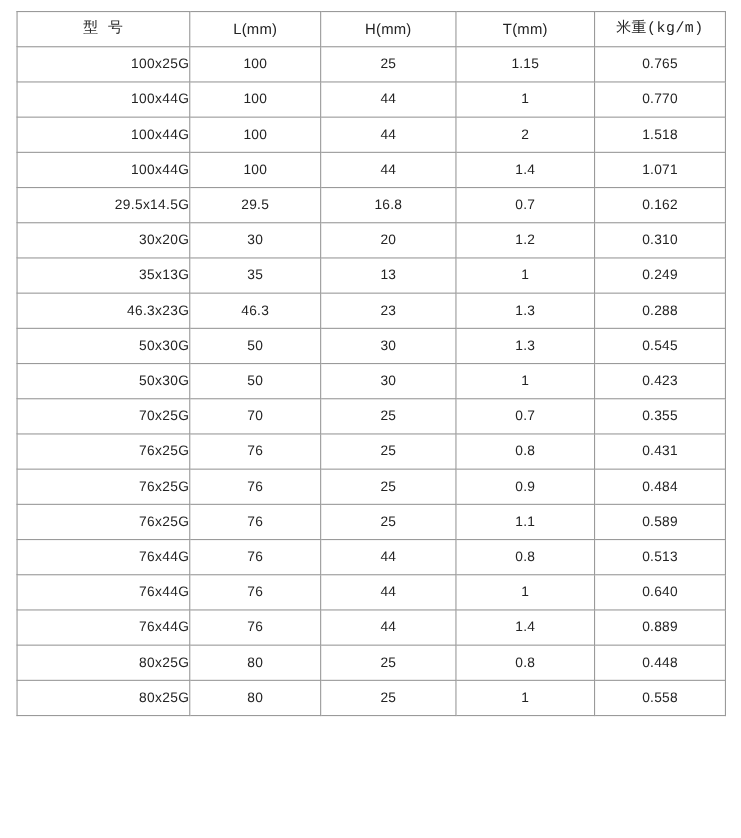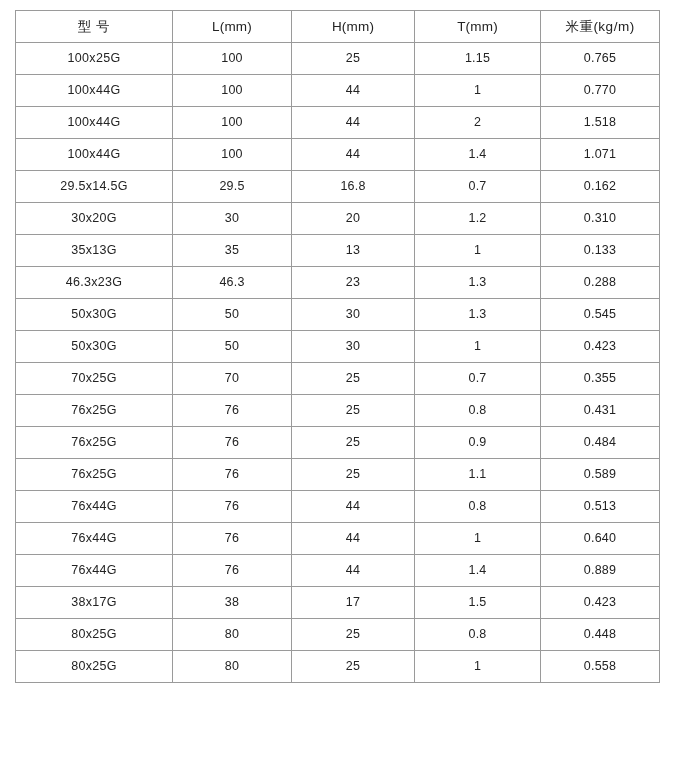--- a/index.html
+++ b/index.html
@@ -48,29 +48,30 @@
     color: #232323;
     white-space: nowrap;
   }
   .spec-table thead th {
     height: 31px;
     line-height: 31px;
     font-size: 13.5px;
     letter-spacing: 0.2px;
   }
   .spec-table thead th.cn {
-    font-family: Liberation Sans, sans-serif;
+    font-family: Liberation Mono, monospace;
     letter-spacing: 0.5px;
   }
   .spec-table tbody td {
     font-size: 12.5px;
     letter-spacing: 0.2px;
   }
   .spec-table tbody td.model {
     letter-spacing: 0.3px;
+    text-align: right;
   }
 </style>
 </head>
 <body>
 
 <div class="page">
   <table class="spec-table">
     <colgroup>
       <col class="c0">
         <col class="c1">
@@ -128,21 +129,21 @@
           <td>30</td>
           <td>20</td>
           <td>1.2</td>
           <td>0.310</td>
         </tr>
         <tr>
           <td class="model">35x13G</td>
           <td>35</td>
           <td>13</td>
           <td>1</td>
-          <td>0.133</td>
+          <td>0.249</td>
         </tr>
         <tr>
           <td class="model">46.3x23G</td>
           <td>46.3</td>
           <td>23</td>
           <td>1.3</td>
           <td>0.288</td>
         </tr>
         <tr>
           <td class="model">50x30G</td>
@@ -201,27 +202,20 @@
           <td>0.640</td>
         </tr>
         <tr>
           <td class="model">76x44G</td>
           <td>76</td>
           <td>44</td>
           <td>1.4</td>
           <td>0.889</td>
         </tr>
         <tr>
-          <td class="model">38x17G</td>
-          <td>38</td>
-          <td>17</td>
-          <td>1.5</td>
-          <td>0.423</td>
-        </tr>
-        <tr>
           <td class="model">80x25G</td>
           <td>80</td>
           <td>25</td>
           <td>0.8</td>
           <td>0.448</td>
         </tr>
         <tr>
           <td class="model">80x25G</td>
           <td>80</td>
           <td>25</td>

